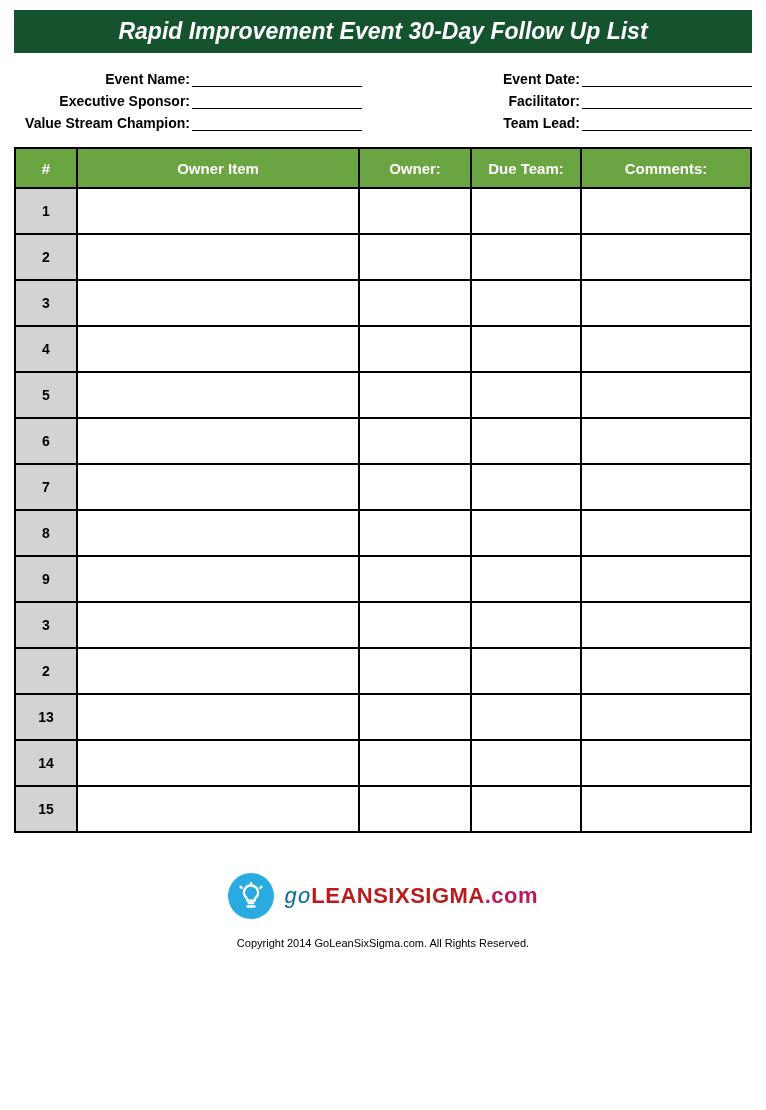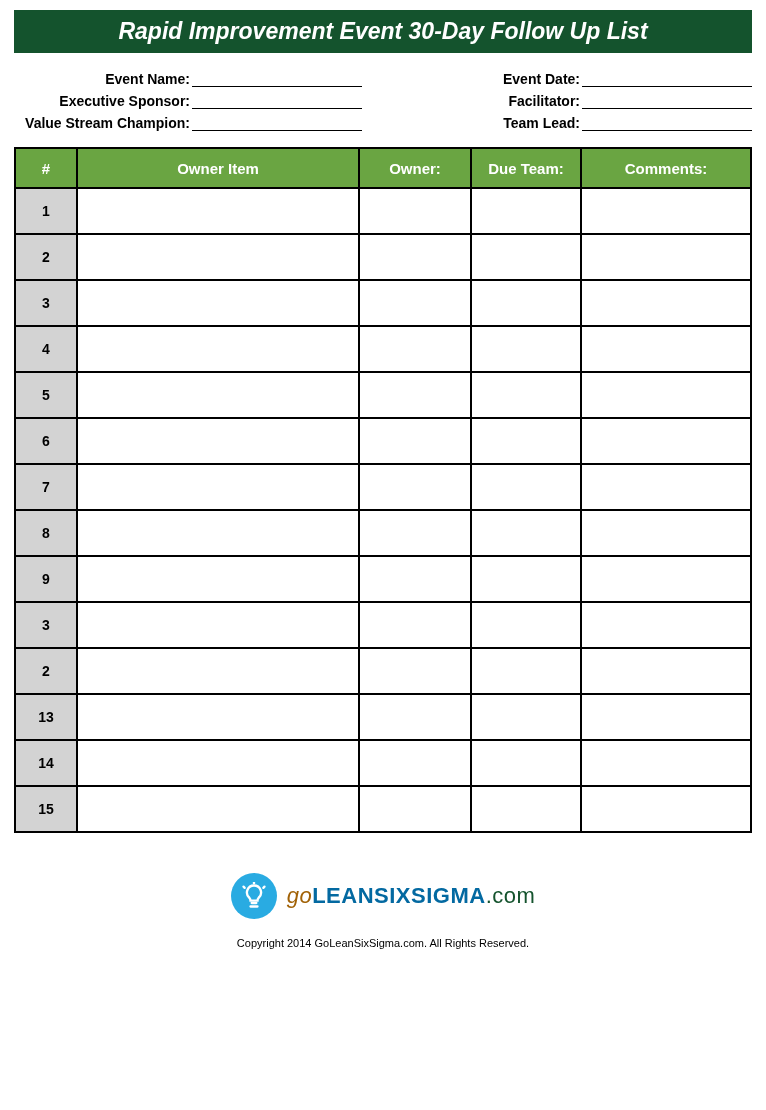--- a/index.html
+++ b/index.html
@@ -96,23 +96,23 @@
     width: 46px;
     height: 46px;
     border-radius: 50%;
     background: #29abe2;
     position: relative;
     display: flex;
     align-items: center;
     justify-content: center;
   }
   .logo .bulb svg { width: 28px; height: 28px; }
-  .logo .word-go { color: #a16207; font-weight: normal; font-style: italic; }
-  .logo .word-lean { color: #0369a1; font-weight: bold; }
-  .logo .word-com { color: #14532d; font-weight: normal; }
+  .logo .word-go { color: #0369a1; font-weight: normal; font-style: italic; font-family: Liberation Mono, monospace; }
+  .logo .word-lean { color: #b91c1c; font-weight: bold; }
+  .logo .word-com { color: #be185d; font-weight: bold; }
   .copyright {
     font-size: 11px;
     margin-top: 18px;
     color: #000;
   }
 </style>
 </head>
 <body>
 
 <div class="title-bar">Rapid Improvement Event 30-Day Follow Up List</div>

